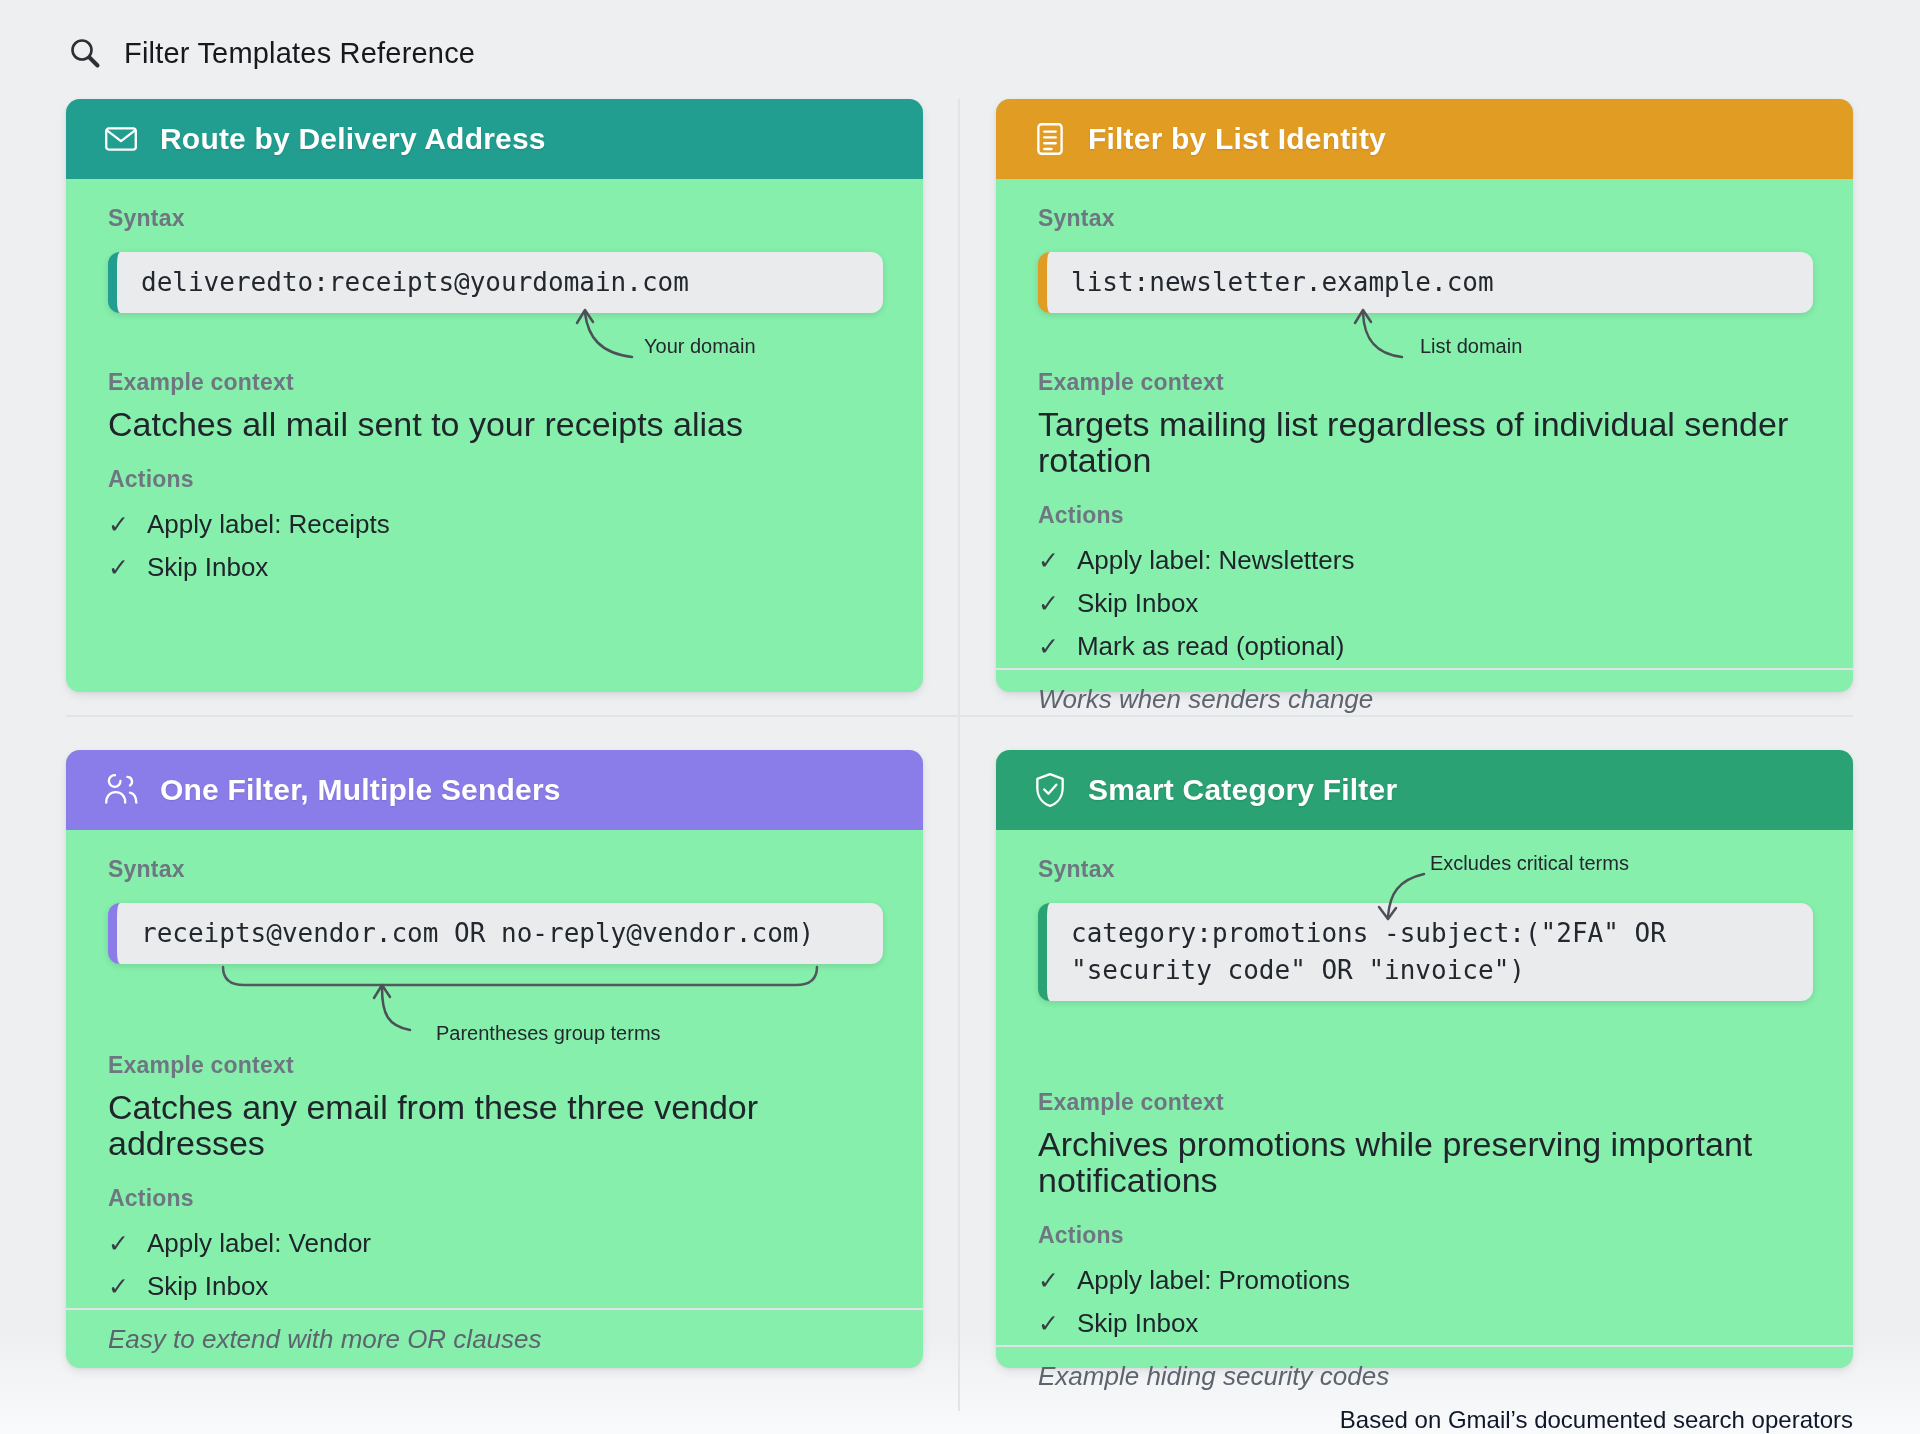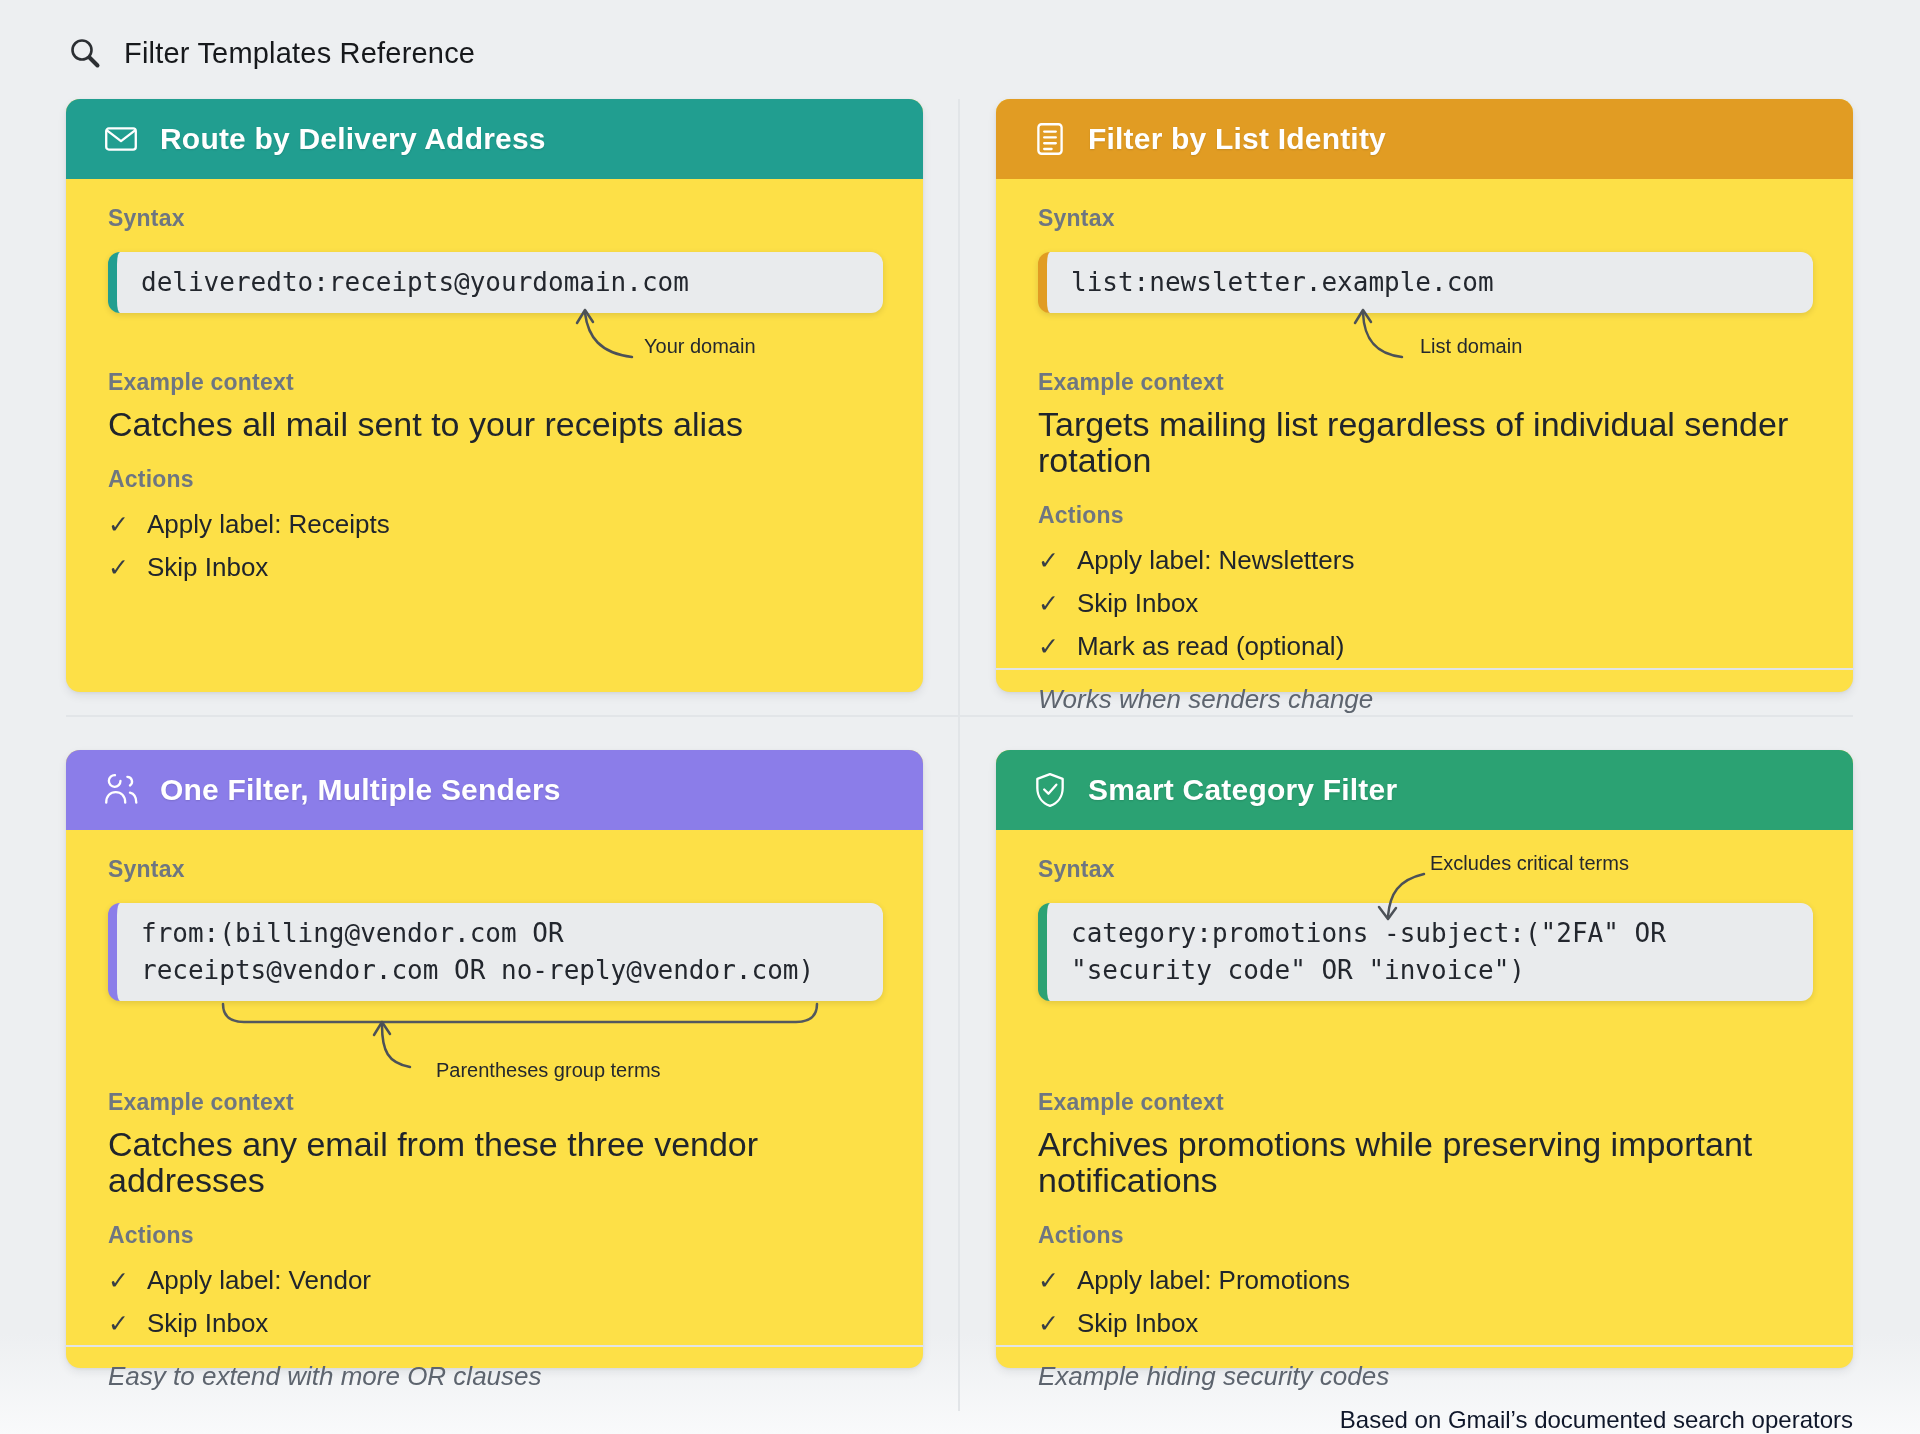--- a/index.html
+++ b/index.html
@@ -30,21 +30,21 @@
   .content {
     position: absolute; left: 66px; top: 99px;
     display: grid;
     grid-template-columns: 857px 857px;
     grid-template-rows: 593px 618px;
     column-gap: 73px; row-gap: 58px;
   }
 
   
   .card {
-    background: #fde047;
+    background: #86efac;
     border-radius: 14px;
     box-shadow: 0 4px 10px rgba(15,23,42,.08), 0 1px 3px rgba(15,23,42,.06);
     display: flex; flex-direction: column;
   }
   .card-header {
     height: 80px; flex: 0 0 80px;
     background: var(--accent);
     border-radius: 14px 14px 0 0;
     display: flex; align-items: center; gap: 20px;
     padding: 0 36px;
@@ -205,21 +205,21 @@
           <path d="M17.5 8.5 a5.5 5.5 0 1 1 -5.2 -5.5"></path>
           <path d="M4 29 c0 -6.5 4 -10 9 -10 s9 3.5 9 10"></path>
           <path d="M24 4.5 a4.5 4.5 0 0 1 2.5 8.2"></path>
           <path d="M26.5 19.5 c4 1 6 4.5 6 9.5"></path>
         </svg>
       </span>
       <h2 class="card-title">One Filter, Multiple Senders</h2>
     </div>
     <div class="card-body">
       <div class="sec-label">Syntax</div>
-      <div class="code"><div>from:(billing@vendor.com OR</div><div>receipts@vendor.com OR no-reply@vendor.com)</div></div>
+      <div class="code"><div>receipts@vendor.com OR no-reply@vendor.com)</div></div>
       <div class="anno-zone tall">
         <svg class="anno-bracket" style="left:112px; top:2px;" width="600" height="24" viewBox="0 0 600 24" fill="none" stroke="#53585e" stroke-width="2.5" stroke-linecap="round">
           <path d="M3 1 C3 13 10 19 24 19 L576 19 C590 19 597 13 597 1"></path>
         </svg>
         <svg class="anno-arrow" style="left:252px; top:14px;" width="60" height="56" viewBox="0 0 60 56" fill="none" stroke="#4c5157" stroke-width="2.5" stroke-linecap="round">
           <path d="M50 52 C28 48 22 36 22 10"></path>
           <path d="M14 20 L22 7 M30 19 L22 7"></path>
         </svg>
         <span class="anno-label" style="left:328px; top:58px;">Parentheses group terms</span>
       </div>

